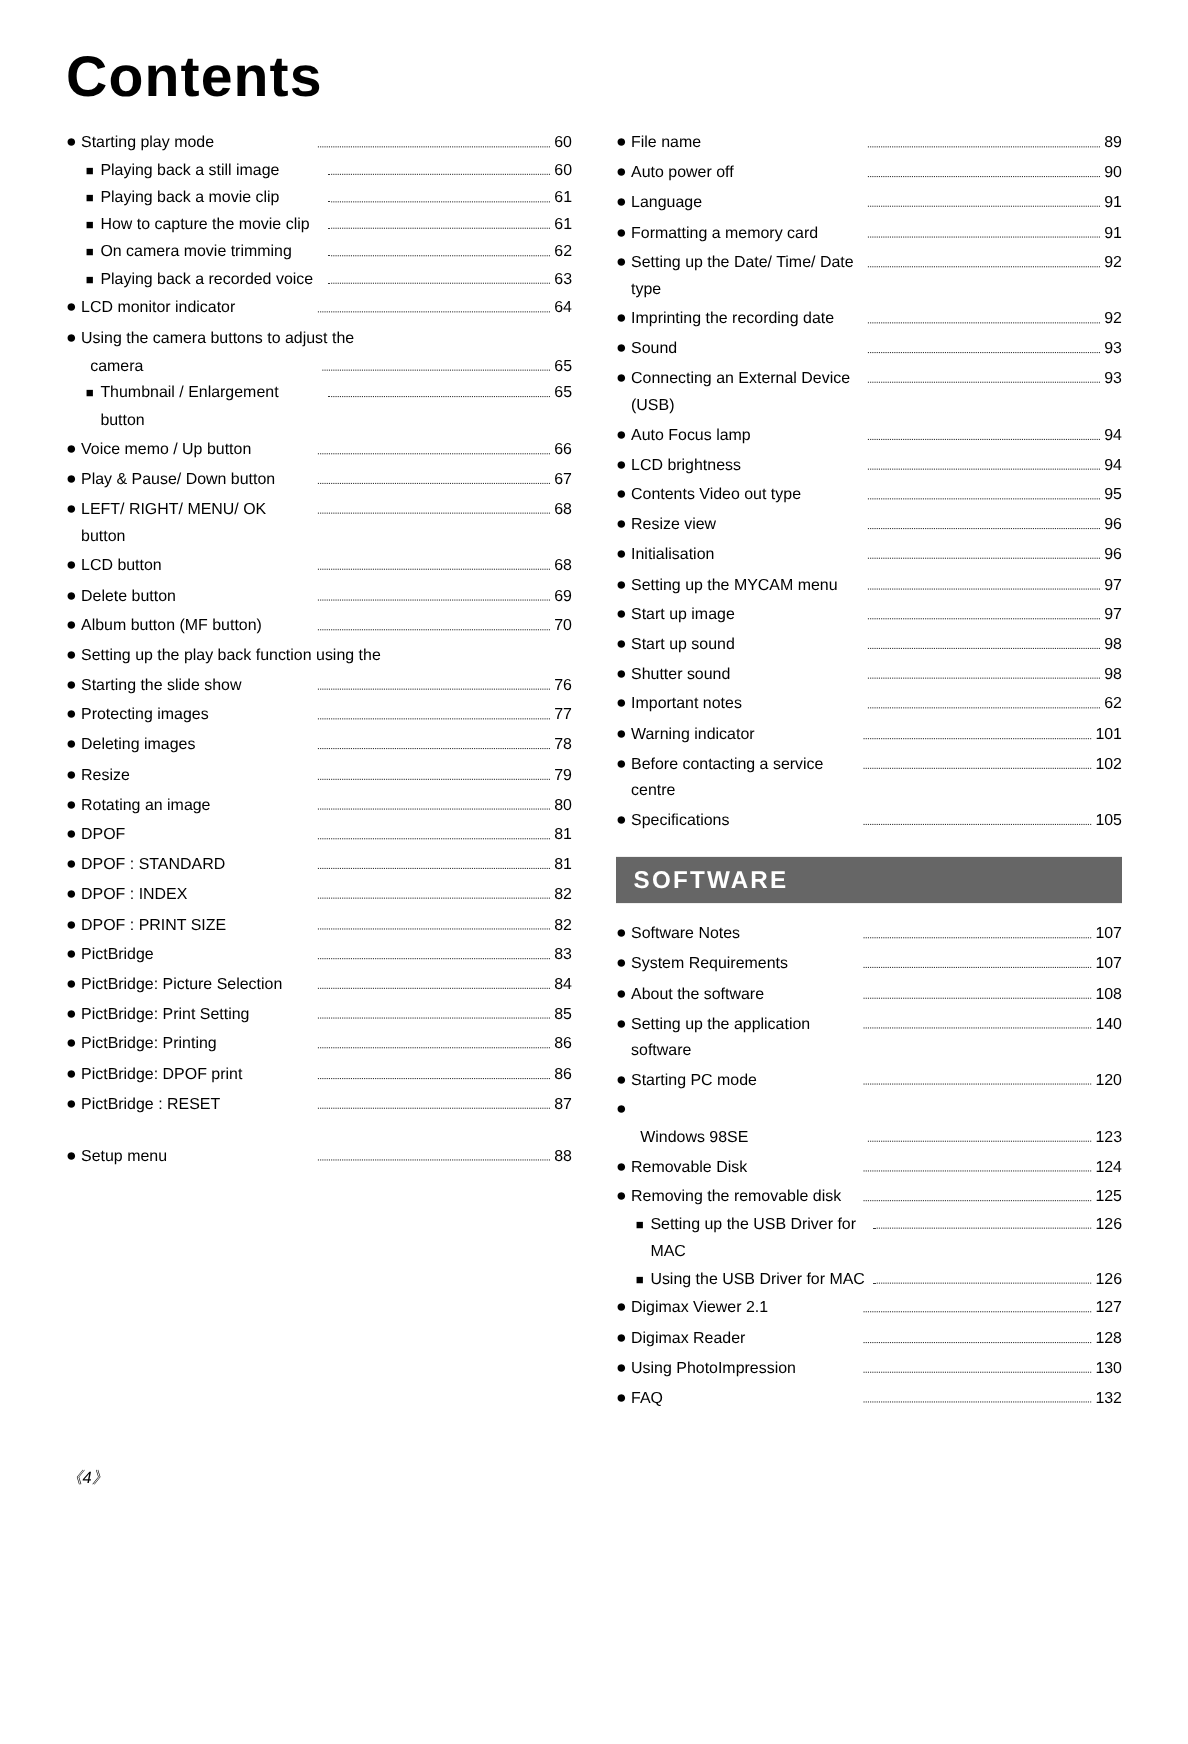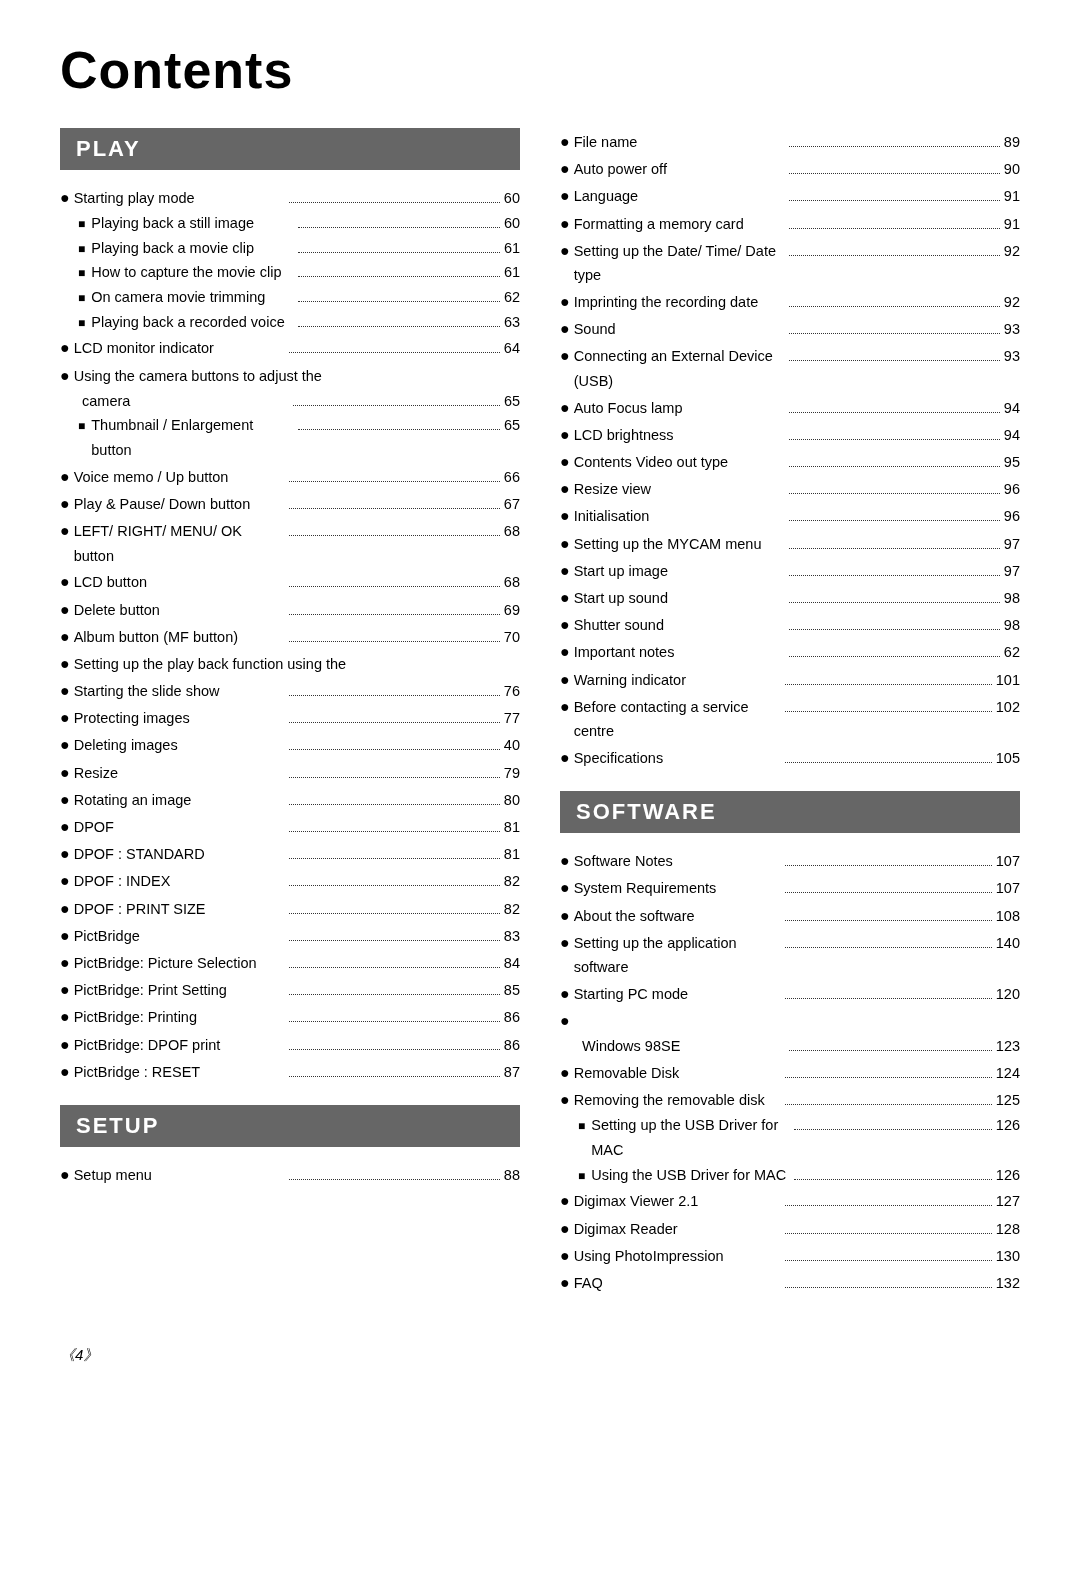--- a/index.html
+++ b/index.html
@@ -7,21 +7,21 @@
       background: #ffffff;
       font-family: Arial, Helvetica, sans-serif;
       width: 1080px;
       min-height: 1585px;
       padding: 40px 60px 40px 60px;
       color: #000000;
     }
     h1.page-title {
       font-size: 52px;
       font-weight: 900;
-      margin-bottom: 28px;
+      margin-bottom: 16px;
       letter-spacing: 1px;
     }
     .two-col {
       display: flex;
       gap: 40px;
     }
     .col-left {
       flex: 1;
     }
     .col-right {
@@ -79,21 +79,20 @@
   </style>
 </head>
 <body>
 
 <h1 class="page-title">Contents</h1>
 
 <div class="two-col">
 
   <div class="col-left">
 
-    <div class="section-header">PLAY</div>
     <ul class="toc-list" id="play-list">
         <li>
           <span class="bullet">●</span>
           <span class="entry-text">Starting play mode</span>
           <span class="dots"></span>
           <span class="page-num">60</span>
         </li>
         <li class="indent">
           <span class="bullet square">■</span>
           <span class="entry-text">Playing back a still image</span>
@@ -195,21 +194,21 @@
         <li>
           <span class="bullet">●</span>
           <span class="entry-text">Protecting images</span>
           <span class="dots"></span>
           <span class="page-num">77</span>
         </li>
         <li>
           <span class="bullet">●</span>
           <span class="entry-text">Deleting images</span>
           <span class="dots"></span>
-          <span class="page-num">40</span>
+          <span class="page-num">78</span>
         </li>
         <li>
           <span class="bullet">●</span>
           <span class="entry-text">Resize</span>
           <span class="dots"></span>
           <span class="page-num">79</span>
         </li>
         <li>
           <span class="bullet">●</span>
           <span class="entry-text">Rotating an image</span>
@@ -271,21 +270,20 @@
           <span class="page-num">86</span>
         </li>
         <li>
           <span class="bullet">●</span>
           <span class="entry-text">PictBridge : RESET</span>
           <span class="dots"></span>
           <span class="page-num">87</span>
         </li>
       </ul>
 
-    <div class="section-header">SETUP</div>
     <ul class="toc-list" id="setup-list">
         <li>
           <span class="bullet">●</span>
           <span class="entry-text">Setup menu</span>
           <span class="dots"></span>
           <span class="page-num">88</span>
         </li>
       </ul>
   </div>
 

